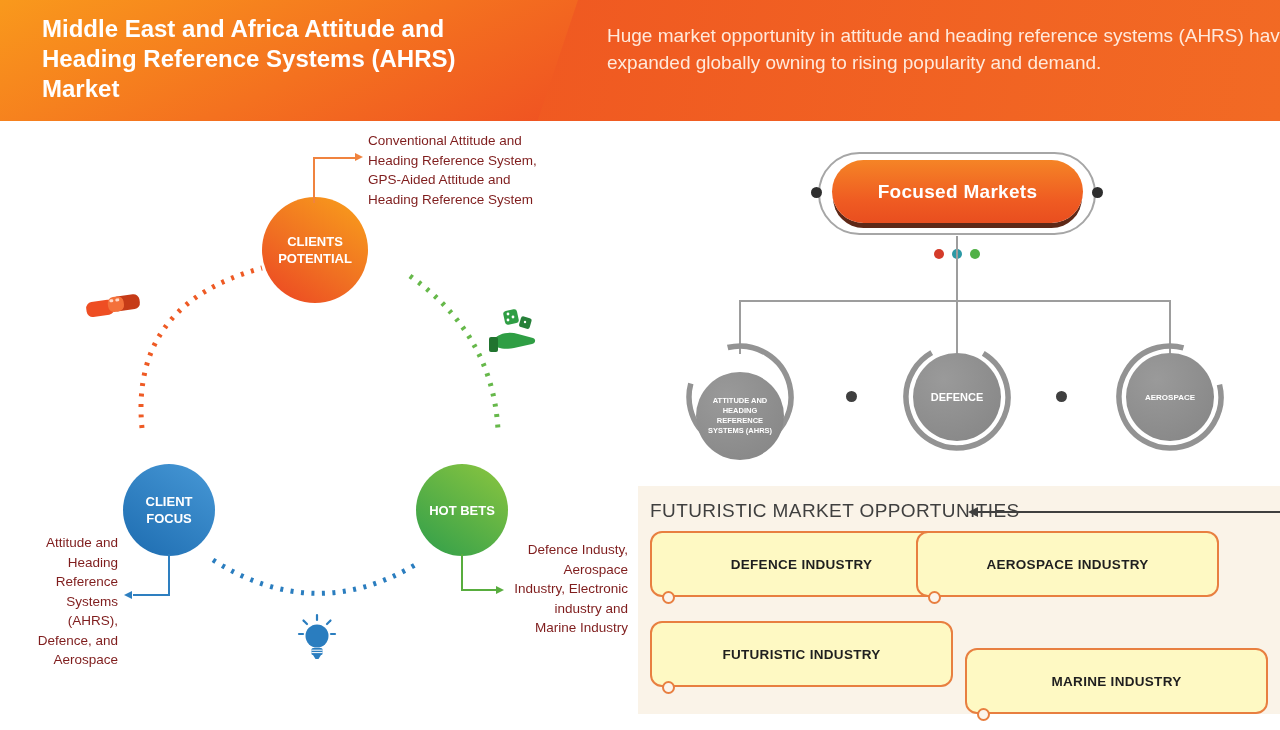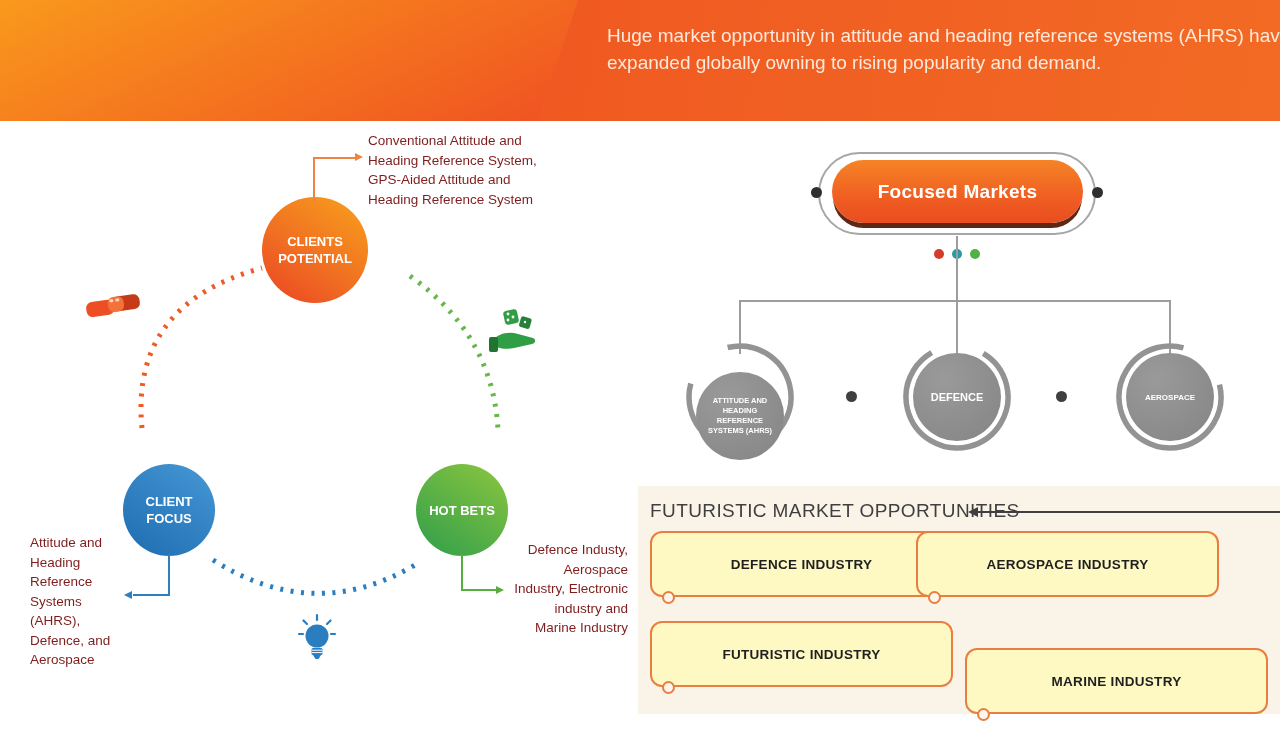--- a/index.html
+++ b/index.html
@@ -28,21 +28,21 @@
   #client-focus { left:123px; top:464px; width:92px; height:92px; font-size:13px;
             line-height:17px;
             background:linear-gradient(215deg,#4798d6 0%,#1d6cb0 100%); }
   #hot-bets { left:416px; top:464px; width:92px; height:92px; font-size:13px;
             line-height:17px;
             background:linear-gradient(215deg,#8cc63f 0%,#2f9e4b 100%); }
 
   
   .note { position:absolute; font-size:13.5px; color:#7f1d1d; line-height:19.5px; }
   #note-cp { left:368px; top:131px; width:178px; text-align:left; }
-  #note-cf { left:30px;  top:533px; width:97px;  }
+  #note-cf { left:21px;  top:533px; width:97px;  text-align:right; }
   #note-hb { left:512px; top:540px; width:116px; text-align:right; }
 
   
   .elbow { position:absolute; }
   #elbow-cp { left:313px; top:157px; width:44px; height:46px;
               border-left:2px solid #f0833f; border-top:2px solid #f0833f; }
   #arrow-cp { left:355px; top:153px; width:0; height:0;
               border-top:4.5px solid transparent; border-bottom:4.5px solid transparent;
               border-left:8px solid #f0833f; }
   #elbow-cf { left:133px; top:554px; width:37px; height:42px;
@@ -120,20 +120,21 @@
   #opp-3 { left:650px; top:621px; }
   #opp-4 { left:965px; top:648px; }
   .corner-dot { position:absolute; left:10px; bottom:-9px; width:13px; height:13px;
              border:2.5px solid #e87f40; border-radius:50%; background:#fbf5ec; }
 </style>
 </head>
 <body>
 
 <div class="header">
   <div class="header-left"></div>
+  <div class="header-title">Middle East and Africa Attitude and Heading Reference Systems (AHRS) Market</div>
   <div class="header-subtitle">Huge market opportunity in attitude and heading reference systems (AHRS) have expanded globally owning to rising popularity and demand.</div>
 </div>
 
 <svg id="overlay" viewBox="0 0 1280 730">
 
   <path d="M142,428 Q130,304 262,268" fill="none" stroke="#ee5a24" stroke-width="5" stroke-dasharray="3 7.5"></path>
   <path d="M410,276 Q493,335 498,430" fill="none" stroke="#66b84a" stroke-width="5" stroke-dasharray="3 7.5"></path>
   <path d="M213,560 Q314,624 415,565" fill="none" stroke="#2a7dbf" stroke-width="5" stroke-dasharray="3 7.5"></path>
 
   <g transform="translate(84,293) rotate(-8)">

